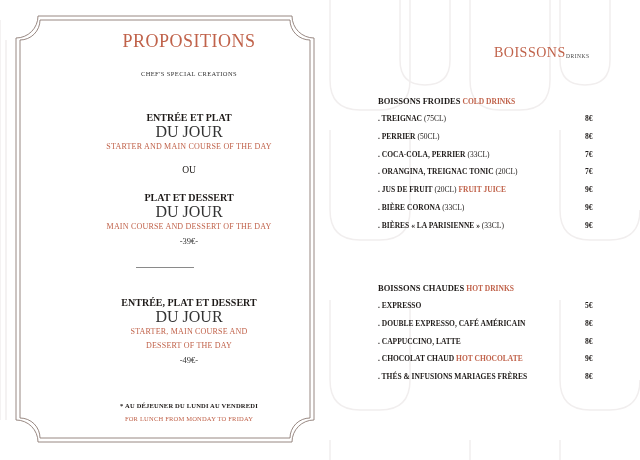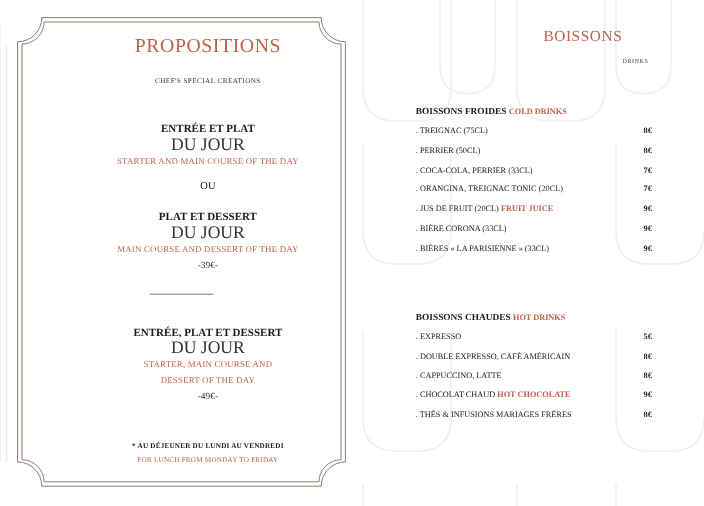--- a/index.html
+++ b/index.html
@@ -32,38 +32,38 @@
     .price { font-size: 8.5px; color: #333; line-height: 13px; margin-top: 2px; }
     .ou { font-size: 9.5px; color: #1e1a18; }
     .divider {
       position: absolute; left: 121px; top: 251px; width: 58px; height: 1px;
       background: #8a8a8a;
     }
     .foot1 { font-size: 6.5px; font-weight: bold; letter-spacing: 0.2px; color: #1e1a18; }
     .foot2 { font-size: 6.5px; color: #c0624a; margin-top: 6px; letter-spacing: 0.2px; }
 
     .right-title {
-      position: absolute; left: 494px; top: 26px;
+      position: absolute; left: 494px; top: 45px;
       font-size: 14px; color: #c0624a; letter-spacing: 0.5px;
     }
     .right-sub {
       position: absolute; left: 566px; top: 53px;
       font-size: 5.5px; color: #444; letter-spacing: 0.5px;
     }
     .section-h {
       position: absolute; left: 378px;
       font-size: 8.5px; font-weight: bold; color: #1e1a18; white-space: nowrap;
     }
     .section-h .accent { color: #c0624a; font-weight: bold; font-size: 7.5px; }
     .row {
       position: absolute; left: 378px; width: 220px; height: 14px;
       font-size: 7.5px; color: #1e1a18; white-space: nowrap;
     }
     .row .name { position: absolute; left: 0; top: 0; }
-    .row .name b { font-weight: normal; margin-top: 48px; }
+    .row .name b { font-weight: bold; margin-top: 48px; }
     .row .name .accent { color: #c0624a; font-weight: bold; }
     .row .prc { position: absolute; left: 207px; top: 0; font-weight: bold; font-size: 7.5px; }
     .row .sub { position: absolute; left: 0; top: 10px; color: #c0624a; font-weight: bold; }
   </style>
 </head>
 <body>
 
 <svg class="watermark" width="640" height="460">
   <g fill="none" stroke="#f1eeee" stroke-width="1.5">
     <path d="M330 0 v80 q0 30 30 30 h20 q30 0 30 -30 v-80"></path>

